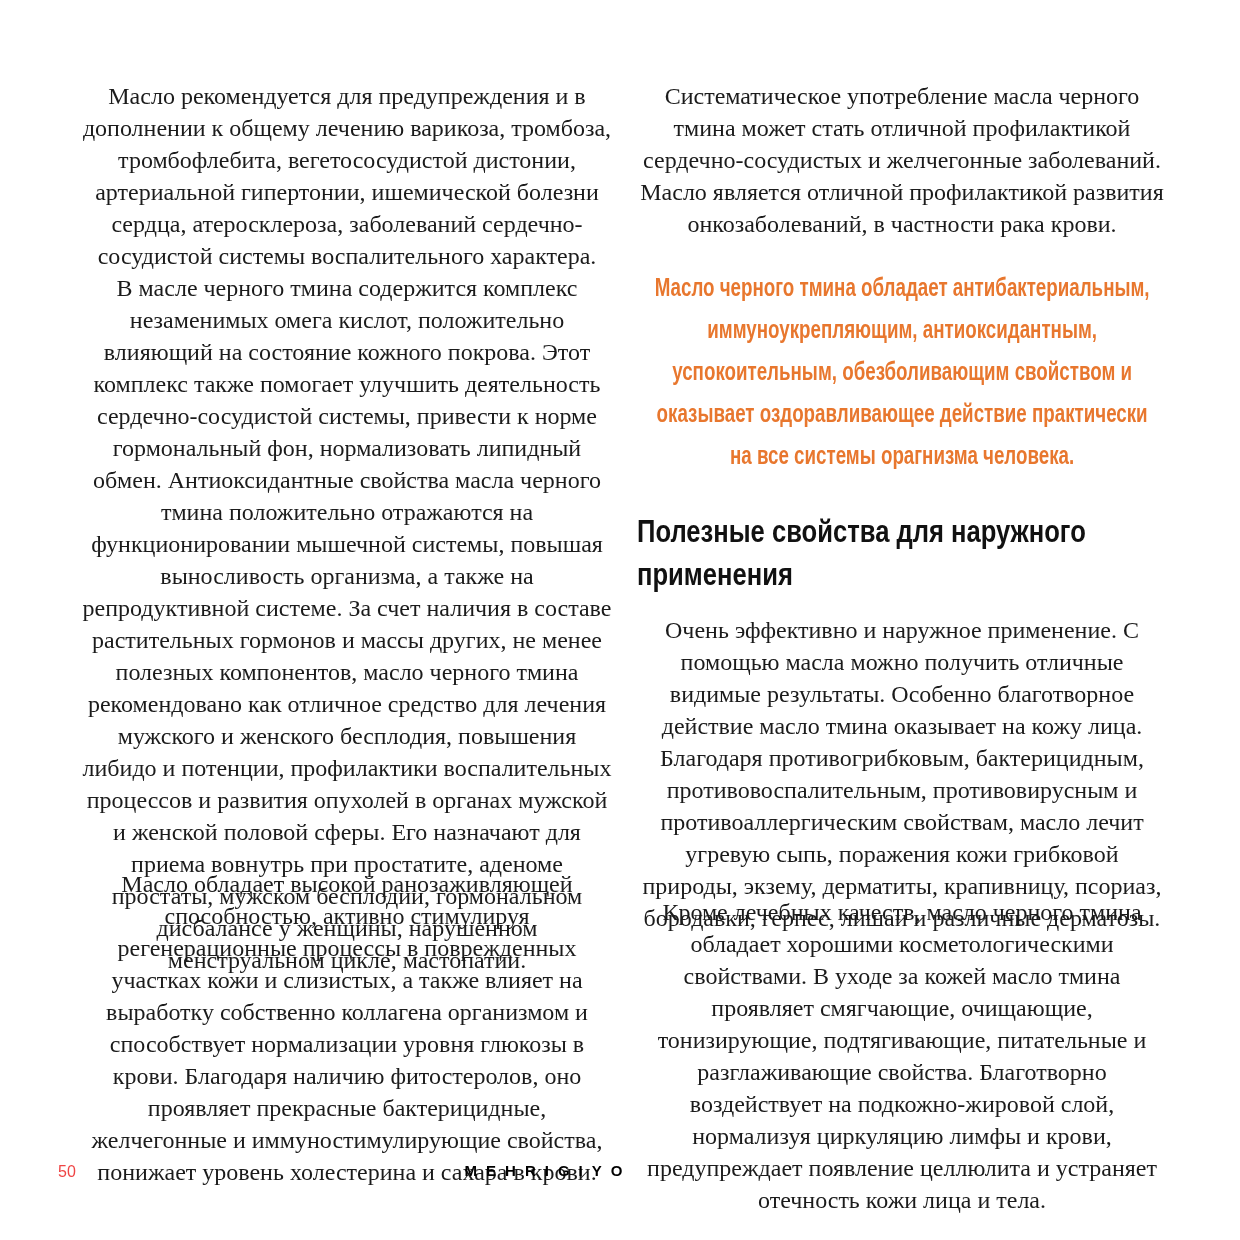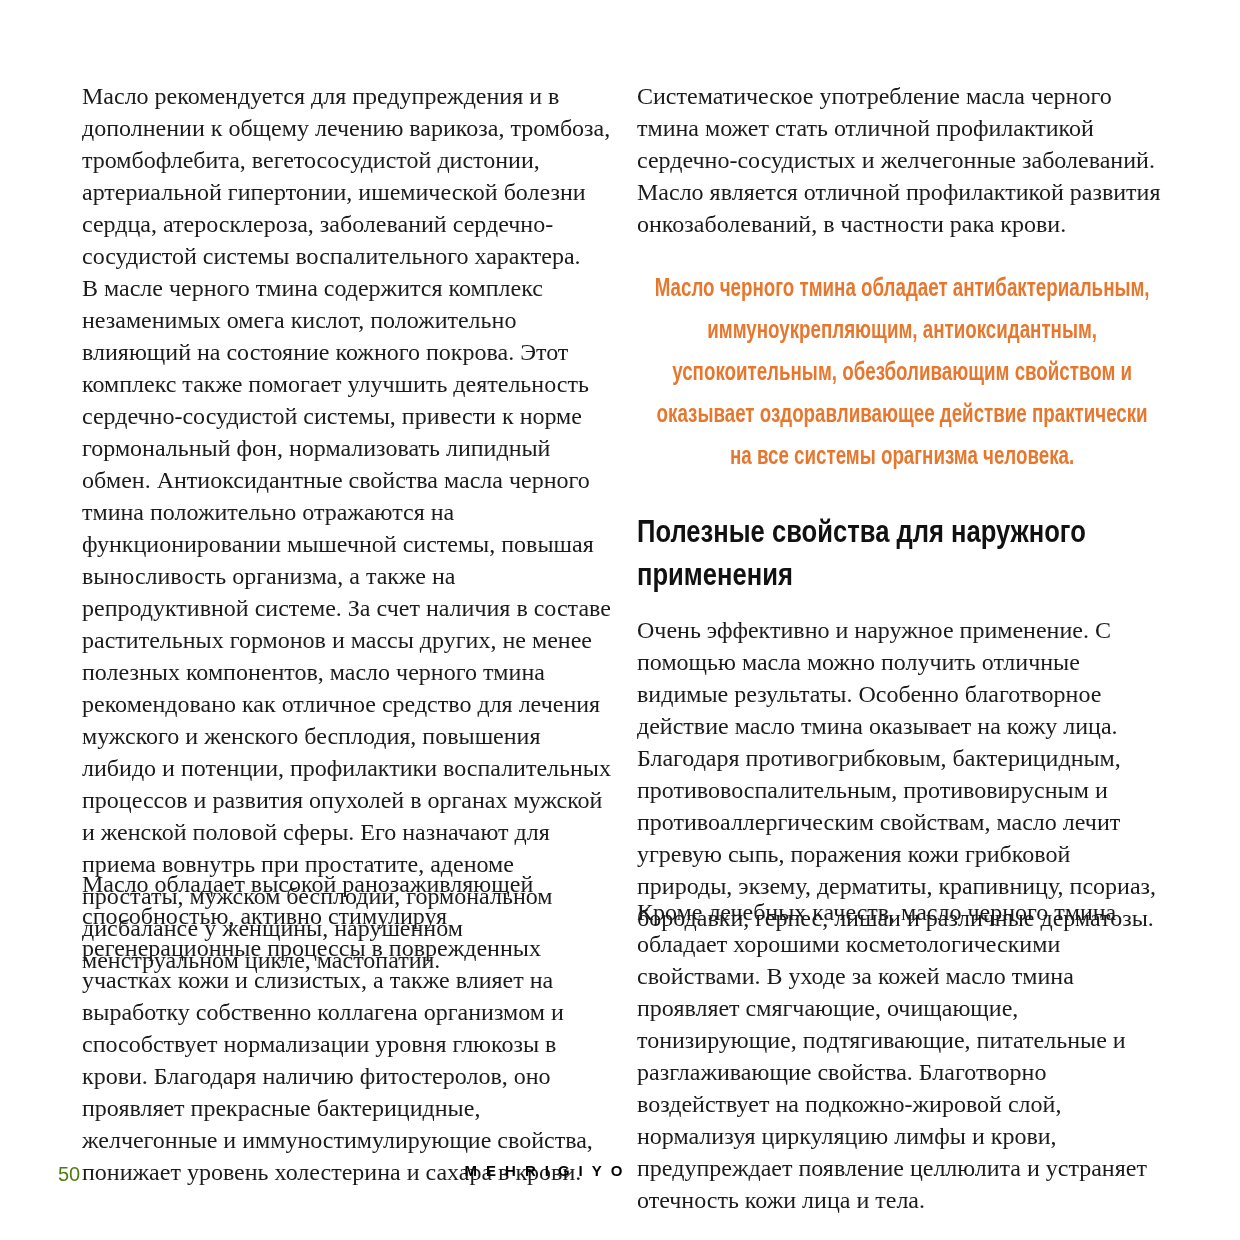--- a/index.html
+++ b/index.html
@@ -13,20 +13,21 @@
   }
   .body-par{
     position:absolute;
     width:530px;
     margin:0;
     font-family:"Liberation Serif", serif;
     font-size:24px;
     line-height:32px;
     color:#1b1b1b;
     white-space:pre-line;
+    text-align:center;
   }
   .col-left{left:82px;}
   .col-right{left:637px;}
   .highlight{
     position:absolute;
     left:637px;
     top:266px;
     width:707px;
     margin:0;
     transform:scaleX(0.75);
@@ -50,22 +51,22 @@
     font-weight:bold;
     font-size:32px;
     line-height:43px;
     color:#111111;
   }
   .page-number{
     position:absolute;
     left:58px;
     top:1163px;
     font-family:"Liberation Sans", sans-serif;
-    font-size:20px;
-    color:#4d7c0f;
+    font-size:16px;
+    color:#ef4444;
   }
   .brand-logo{
     position:absolute;
     left:0;
     top:1162px;
     width:1096px;
     text-align:center;
     font-family:"Liberation Sans", sans-serif;
     font-weight:bold;
     font-size:15px;

